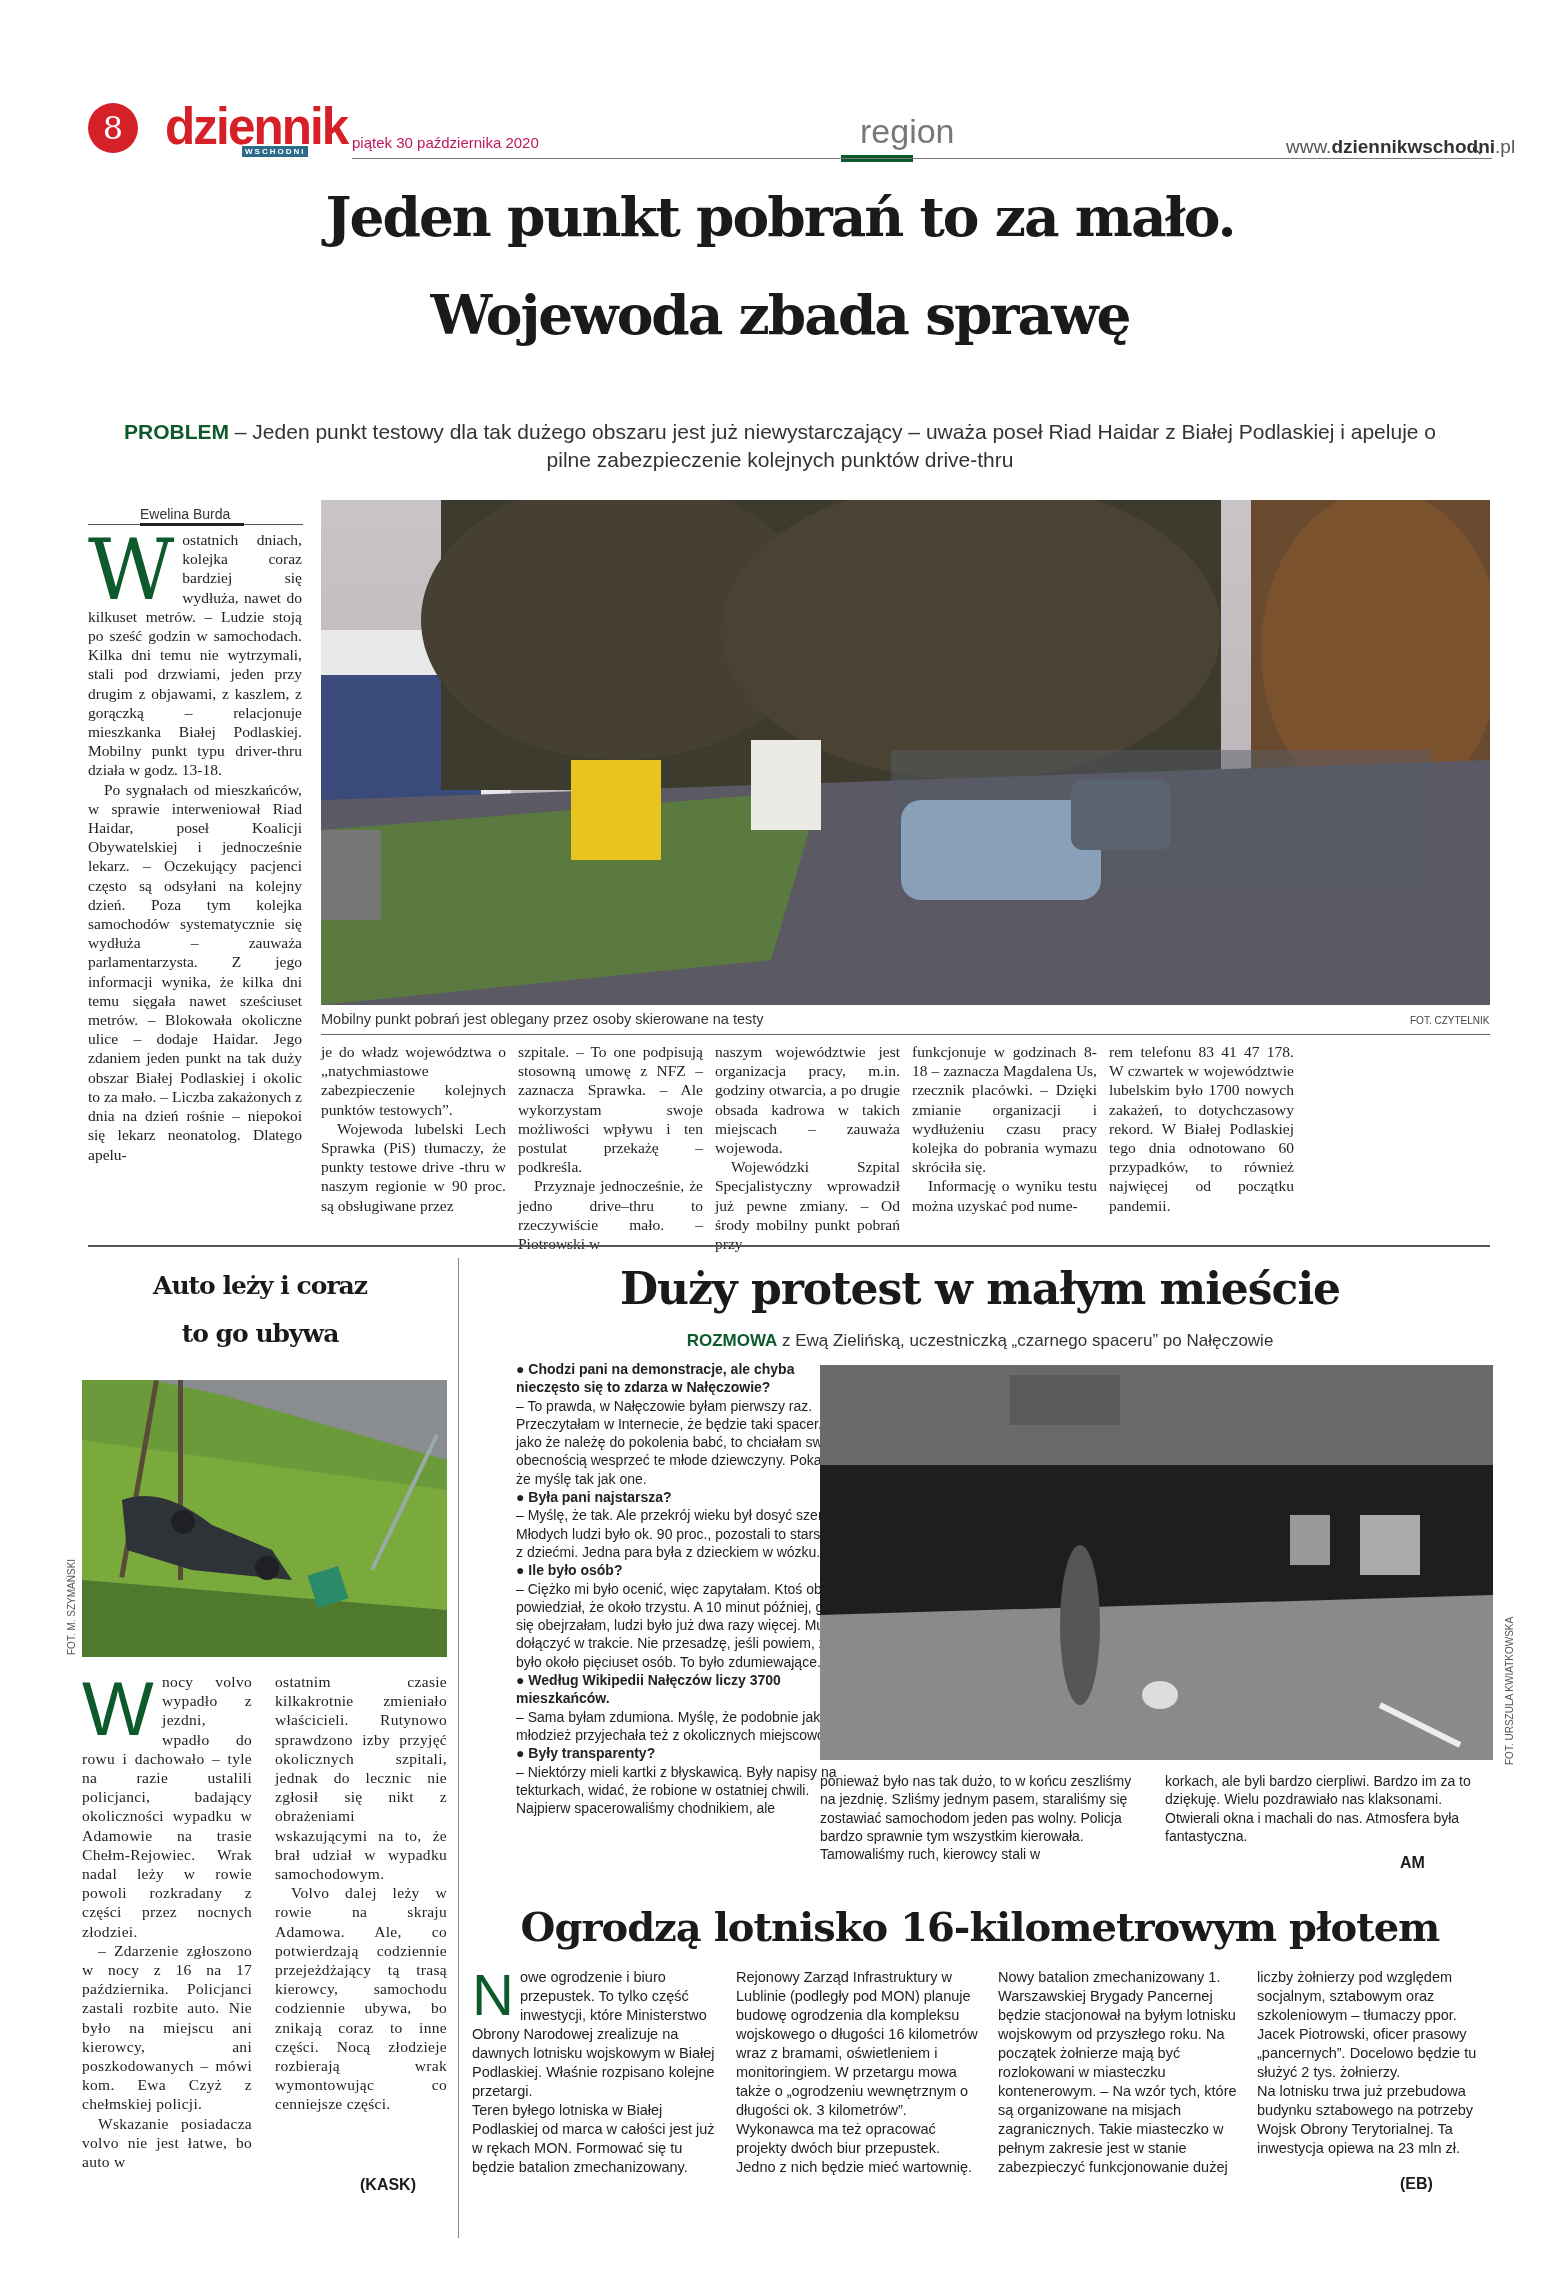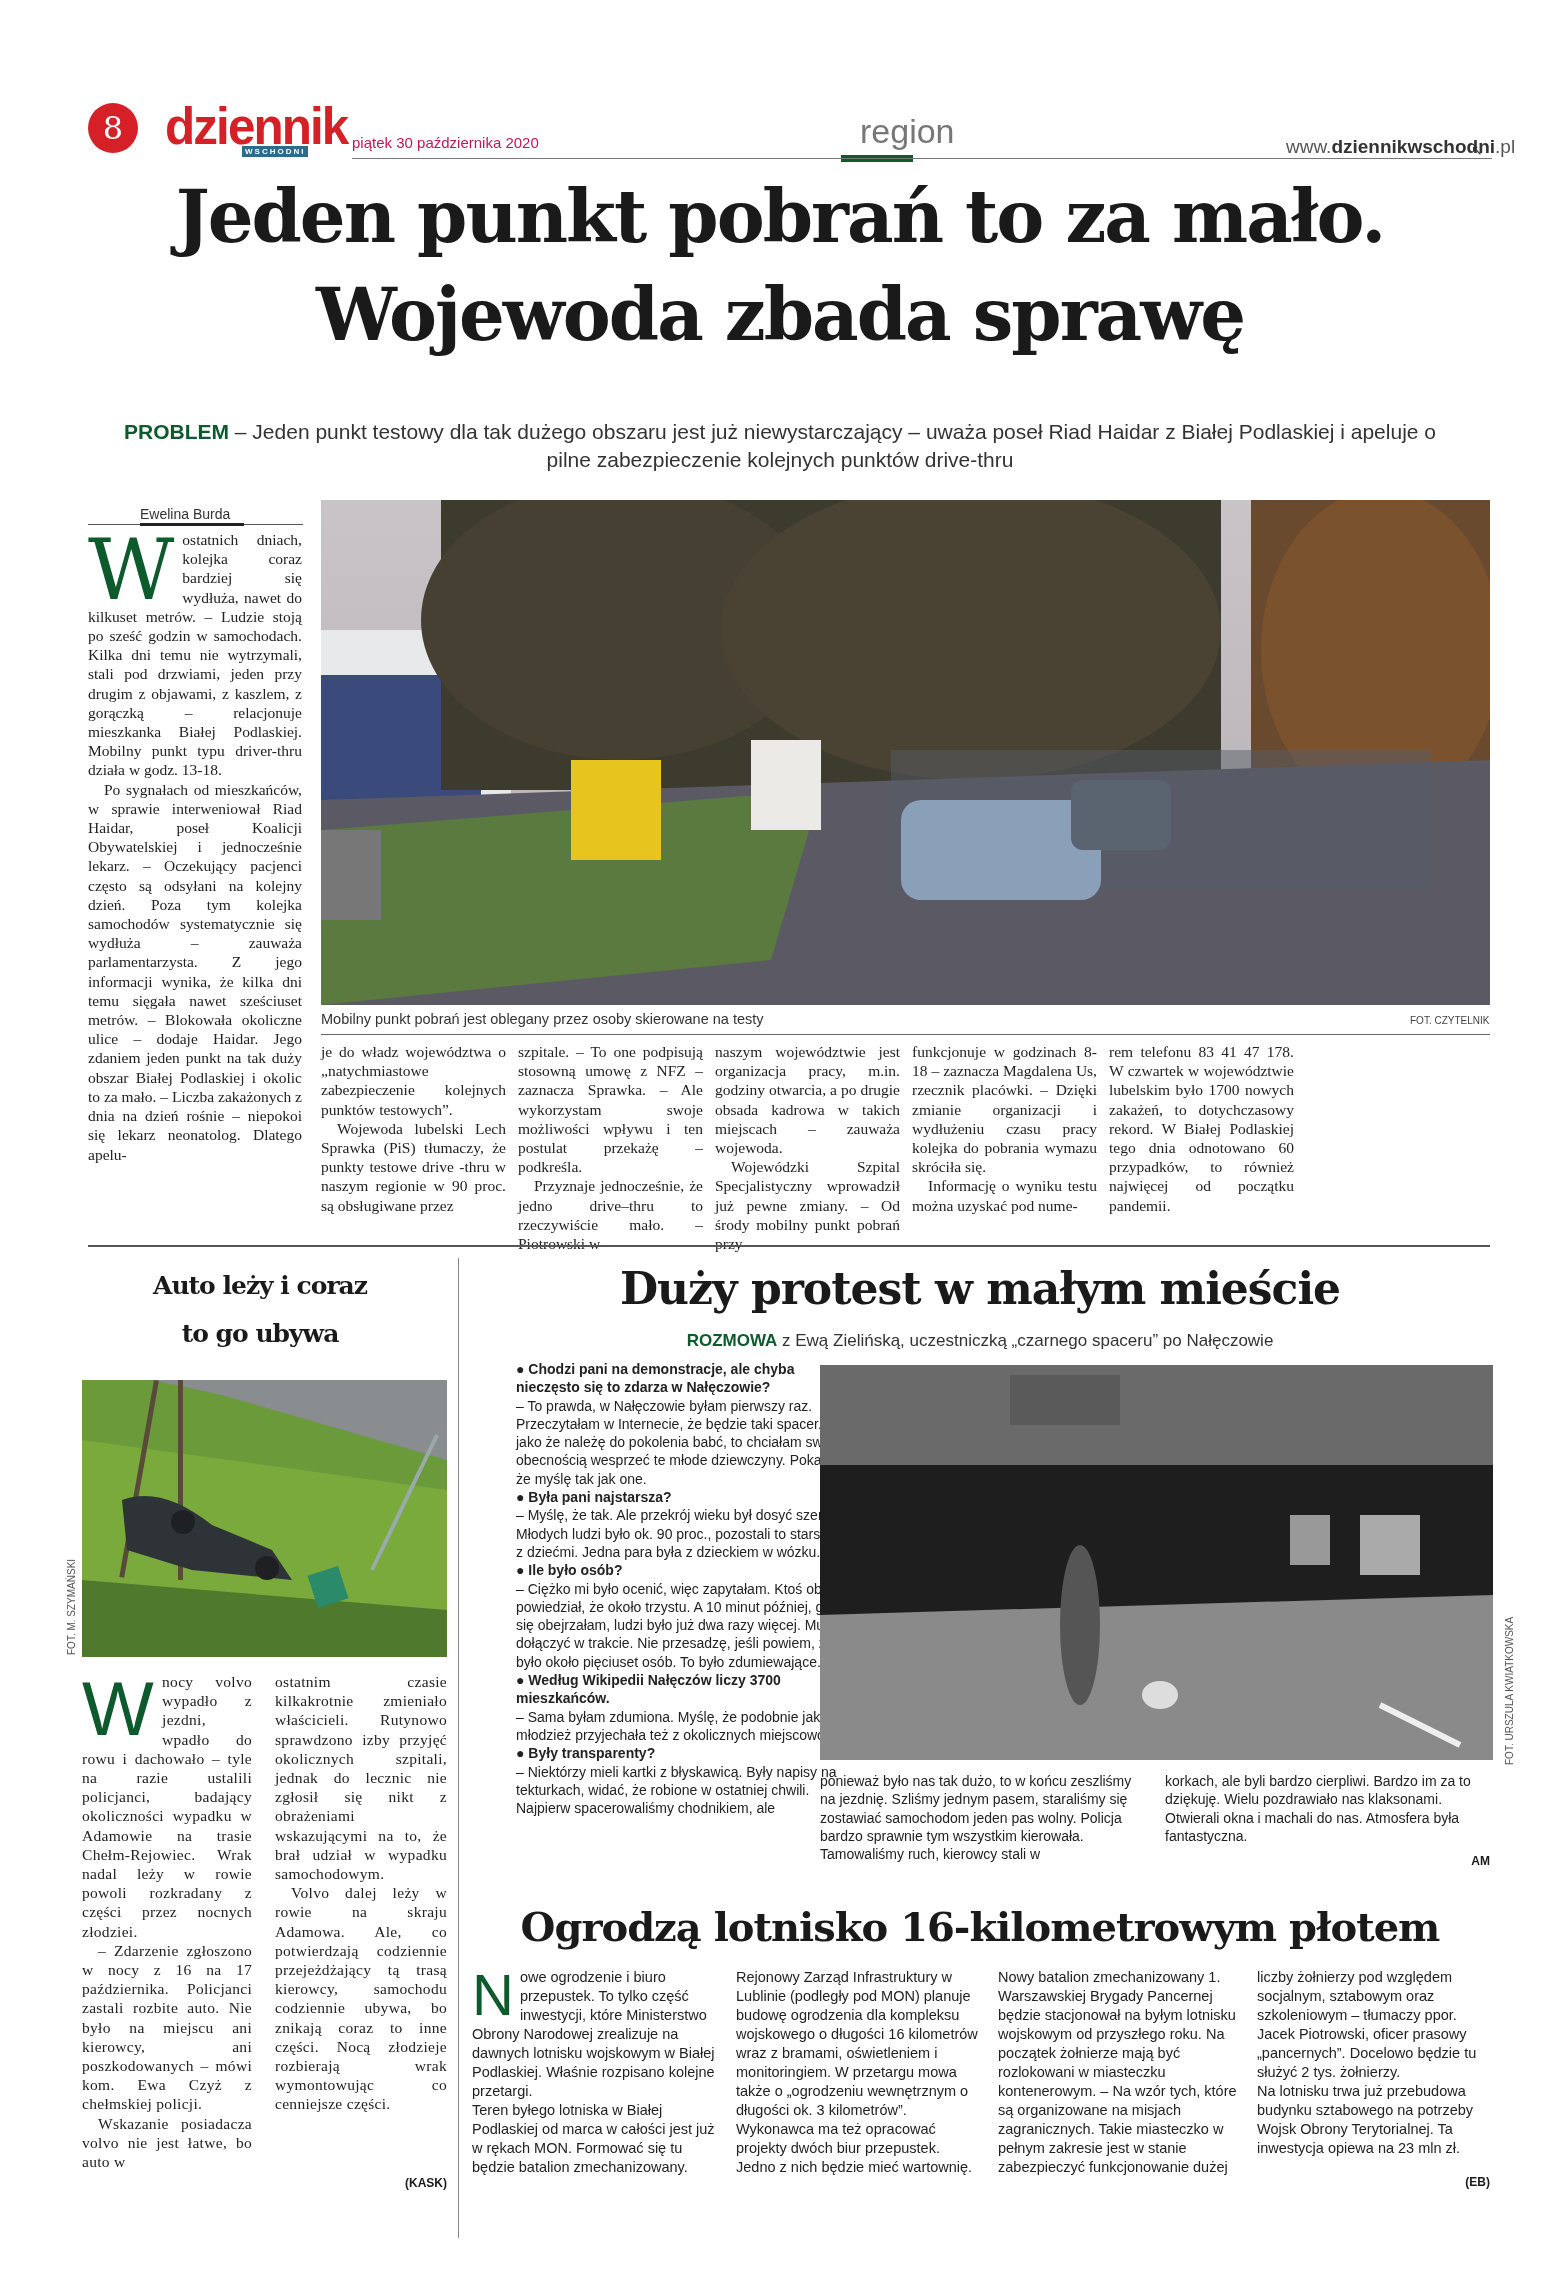--- a/index.html
+++ b/index.html
@@ -10,21 +10,21 @@
 .logo{left:165px;top:98px;font-family:"Liberation Sans",sans-serif;font-weight:bold;font-size:52px;color:#d62027;letter-spacing:-2px;line-height:56px;transform:scaleX(0.95);transform-origin:left}
 .logo-sub{left:242px;top:146px;background:#2c6b8a;color:#fff;font-family:"Liberation Sans",sans-serif;font-size:8px;font-weight:bold;letter-spacing:2px;padding:1px 3px}
 .date{left:352px;top:134px;font-family:"Liberation Sans",sans-serif;font-size:15px;color:#be185d}
 .section{left:860px;top:112px;font-family:"Liberation Sans",sans-serif;font-size:34px;color:#777;font-weight:300}
 .section-bar{left:841px;top:155px;width:72px;height:7px;background:#0d5a2c}
 .site{left:1286px;top:136px;font-family:"Liberation Sans",sans-serif;font-size:19px;color:#555}
 .site b{color:#333}
 .cursor-icon{left:1471px;top:142px;font-size:14px;color:#333}
 .topline{left:352px;top:158px;width:1140px;height:1px;background:#777}
 
-.headline{left:60px;top:168px;width:1440px;text-align:center;font-family:"DejaVu Serif",serif;font-weight:bold;font-size:72px;line-height:98px;letter-spacing:-2px;color:#1a1a1a}
+.headline{left:60px;top:168px;width:1440px;text-align:center;font-family:"DejaVu Serif",serif;font-weight:bold;font-size:55px;line-height:98px;letter-spacing:-2px;color:#1a1a1a}
 .deck{left:100px;top:418px;width:1360px;text-align:center;font-family:"Liberation Sans",sans-serif;font-size:21px;line-height:28px;color:#333}
 .deck .kw{color:#0d5a2c;font-weight:bold}
 
 .byline{left:140px;top:506px;font-family:"Liberation Sans",sans-serif;font-size:14px;color:#333}
 .byline-rule{left:88px;top:524px;width:215px;height:1px;background:#555}
 .byline-bar{left:140px;top:523px;width:104px;height:3px;background:#222}
 
 .col{font-size:15.5px;line-height:19.2px;text-align:justify;hyphens:auto;color:#222}
 .col p{text-indent:16px}
 .col p.first{text-indent:0}
@@ -36,21 +36,21 @@
 .hr-main{left:88px;top:1245px;width:1402px;height:2px;background:#555}
 .vrule{left:458px;top:1258px;width:1px;height:980px;background:#888}
 
 .h2{font-family:"DejaVu Serif",serif;font-weight:bold;text-align:center;letter-spacing:-1px;color:#1a1a1a}
 .photo2{left:82px;top:1380px;width:365px;height:277px;overflow:hidden}
 .credit-vert{font-family:"Liberation Sans",sans-serif;font-size:10px;color:#555;transform:rotate(-90deg);transform-origin:left top;white-space:nowrap}
 .photo3{left:820px;top:1365px;width:673px;height:395px;overflow:hidden}
 .qa{font-family:"Liberation Sans",sans-serif;font-size:14px;line-height:18.3px;color:#222}
 .qa .q{font-weight:bold}
 .sans{font-family:"Liberation Sans",sans-serif;font-size:14.5px;line-height:19px;color:#222}
-.sig{font-family:"Liberation Sans",sans-serif;font-weight:bold;font-size:12px;text-align:right}
+.sig{font-family:"Liberation Sans",sans-serif;font-weight:bold;font-size:16px;}
 </style>
 </head>
 <body>
 
 <div class="abs pagenum">
     <span>8</span>
   </div>
 <div class="abs logo">dziennik</div>
 <div class="abs logo-sub">WSCHODNI</div>
 <div class="abs date">piątek 30 października 2020</div>

